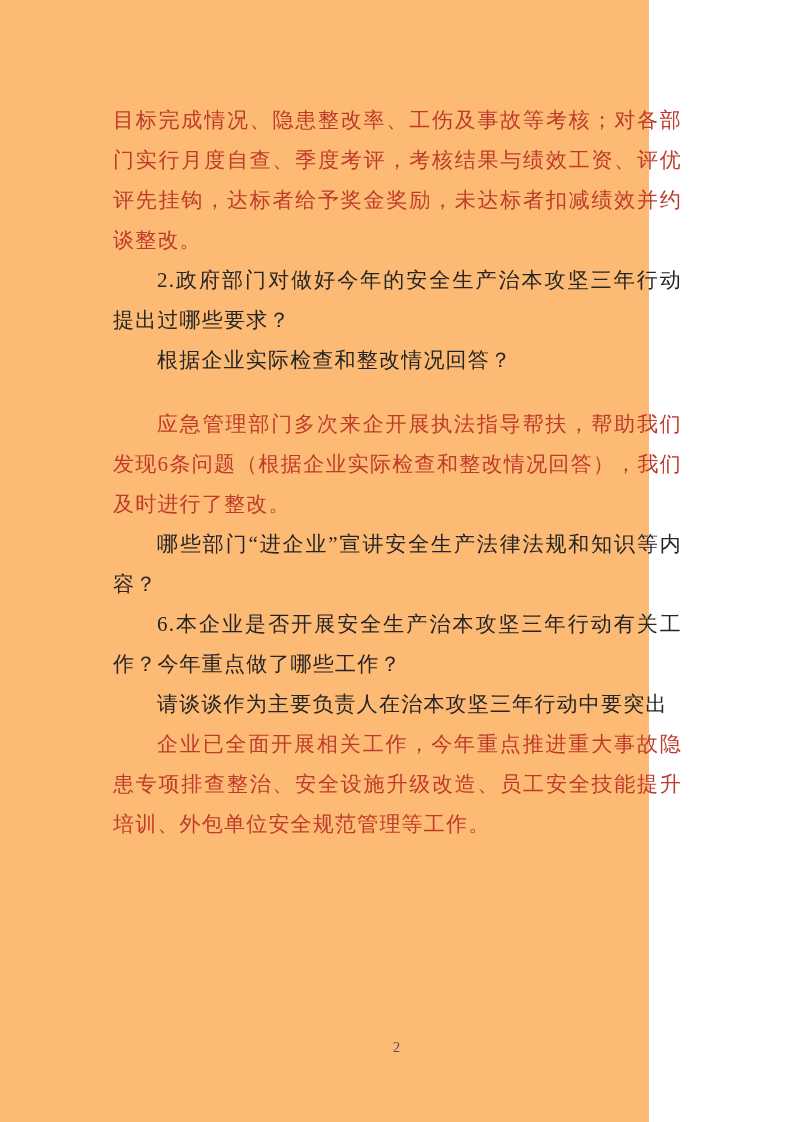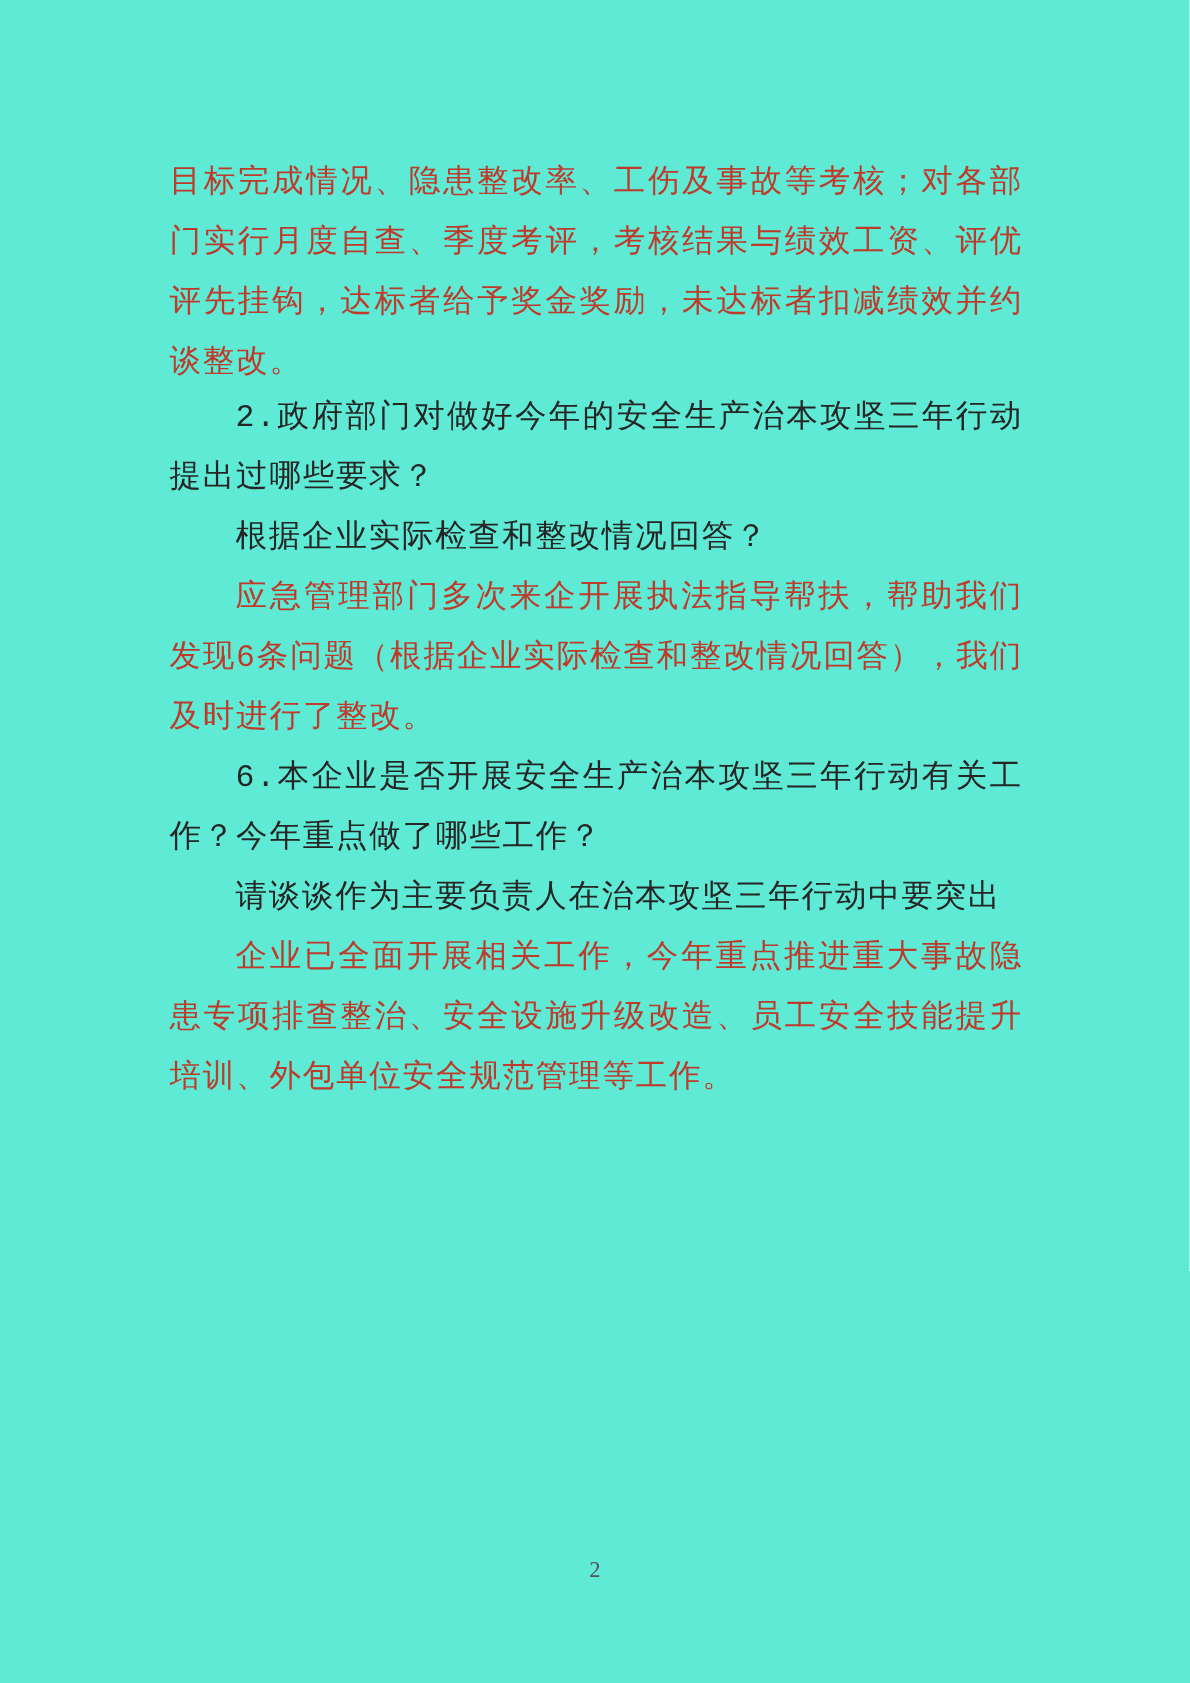--- a/index.html
+++ b/index.html
@@ -10,43 +10,42 @@
   body {
     width: 793px;
     height: 1122px;
     position: relative;
     overflow: hidden;
     font-family: "Liberation Serif", "DejaVu Serif", serif;
   }
   .page {
     position: absolute;
     left: 0; top: 0;
-    width: 793px;
+    width: 649px;
     height: 1122px;
-    background: #5eead4;
+    background: #fdba74;
   }
   .text-body {
     position: absolute;
     left: 113px;
     top: 100px;
     width: 569px;
   }
   .para {
     margin: 0;
     padding: 0;
     font-size: 21px;
     line-height: 40px;
     letter-spacing: 1.2px;
     text-align: justify;
     text-justify: inter-character;
     word-break: break-all;
   }
   .para.indent {
     text-indent: 44px;
-    font-family: Liberation Mono, monospace;
   }
   .page-footer {
     position: absolute;
     left: 0;
     top: 1036px;
     width: 793px;
     text-align: center;
   }
   .page-number {
     font-size: 15px;
@@ -57,21 +56,22 @@
 </style>
 </head>
 <body>
 
 <div class="page">
   <div class="text-body">
 
   <p class="para" style="color: rgb(190, 59, 44);">目标完成情况、隐患整改率、工伤及事故等考核；对各部门实行月度自查、季度考评，考核结果与绩效工资、评优评先挂钩，达标者给予奖金奖励，未达标者扣减绩效并约谈整改。</p>
       <p class="para indent" style="color: rgb(37, 37, 37);">2.政府部门对做好今年的安全生产治本攻坚三年行动提出过哪些要求？</p>
       <p class="para indent" style="color: rgb(37, 37, 37);">根据企业实际检查和整改情况回答？</p>
-      <p class="para indent" style="color: rgb(190, 59, 44);">应急管理部门多次来企开展执法指导帮扶，帮助我们发现6条问题（根据企业实际检查和整改情况回答），我们及时进行了整改。</p>
+      <p class="para indent" style="color: rgb(190, 59, 44); margin-top: 24px;">应急管理部门多次来企开展执法指导帮扶，帮助我们发现6条问题（根据企业实际检查和整改情况回答），我们及时进行了整改。</p>
+      <p class="para indent" style="color: rgb(37, 37, 37);">哪些部门“进企业”宣讲安全生产法律法规和知识等内容？</p>
       <p class="para indent" style="color: rgb(37, 37, 37);">6.本企业是否开展安全生产治本攻坚三年行动有关工作？今年重点做了哪些工作？</p>
       <p class="para indent" style="color: rgb(37, 37, 37);">请谈谈作为主要负责人在治本攻坚三年行动中要突出</p>
       <p class="para indent" style="color: rgb(190, 59, 44);">企业已全面开展相关工作，今年重点推进重大事故隐患专项排查整治、安全设施升级改造、员工安全技能提升培训、外包单位安全规范管理等工作。</p>
     </div>
   <div class="page-footer">
     <span class="page-number" style="color: rgb(85, 85, 85);">2</span>
   </div>
 </div>
 
 </body></html>

